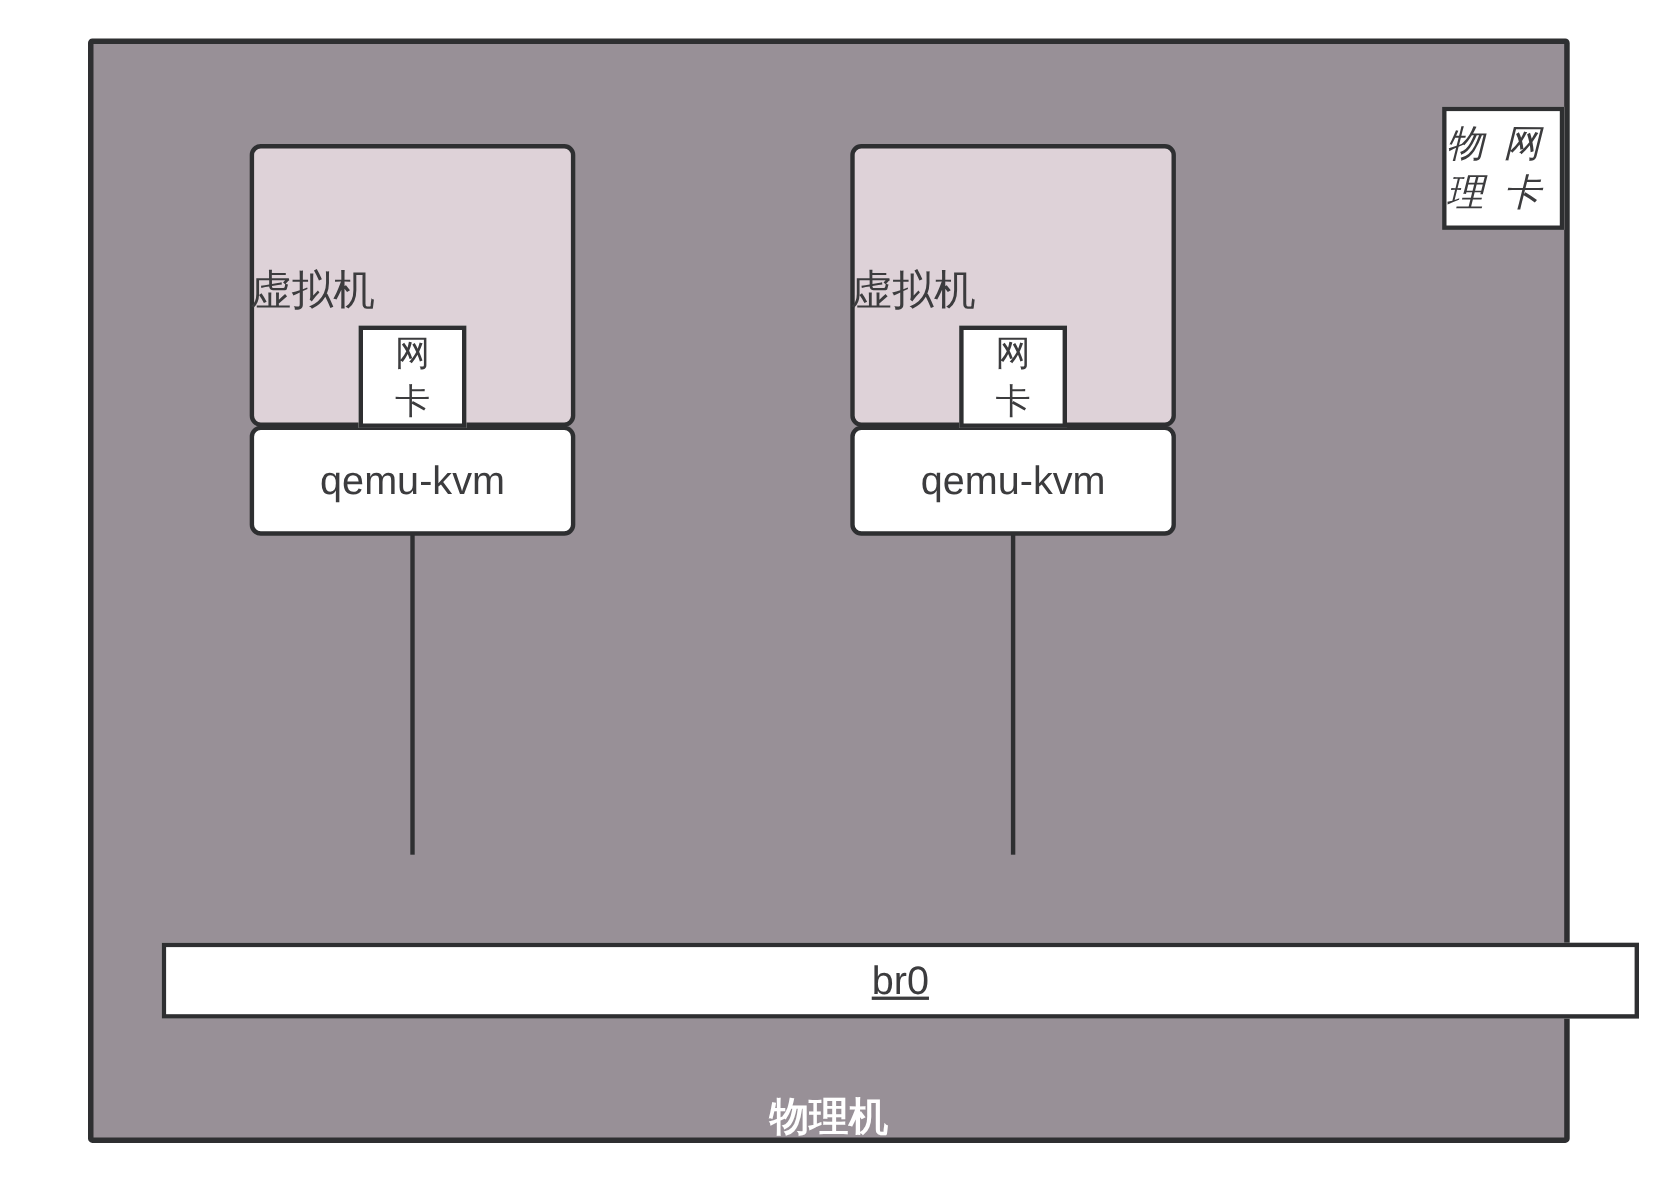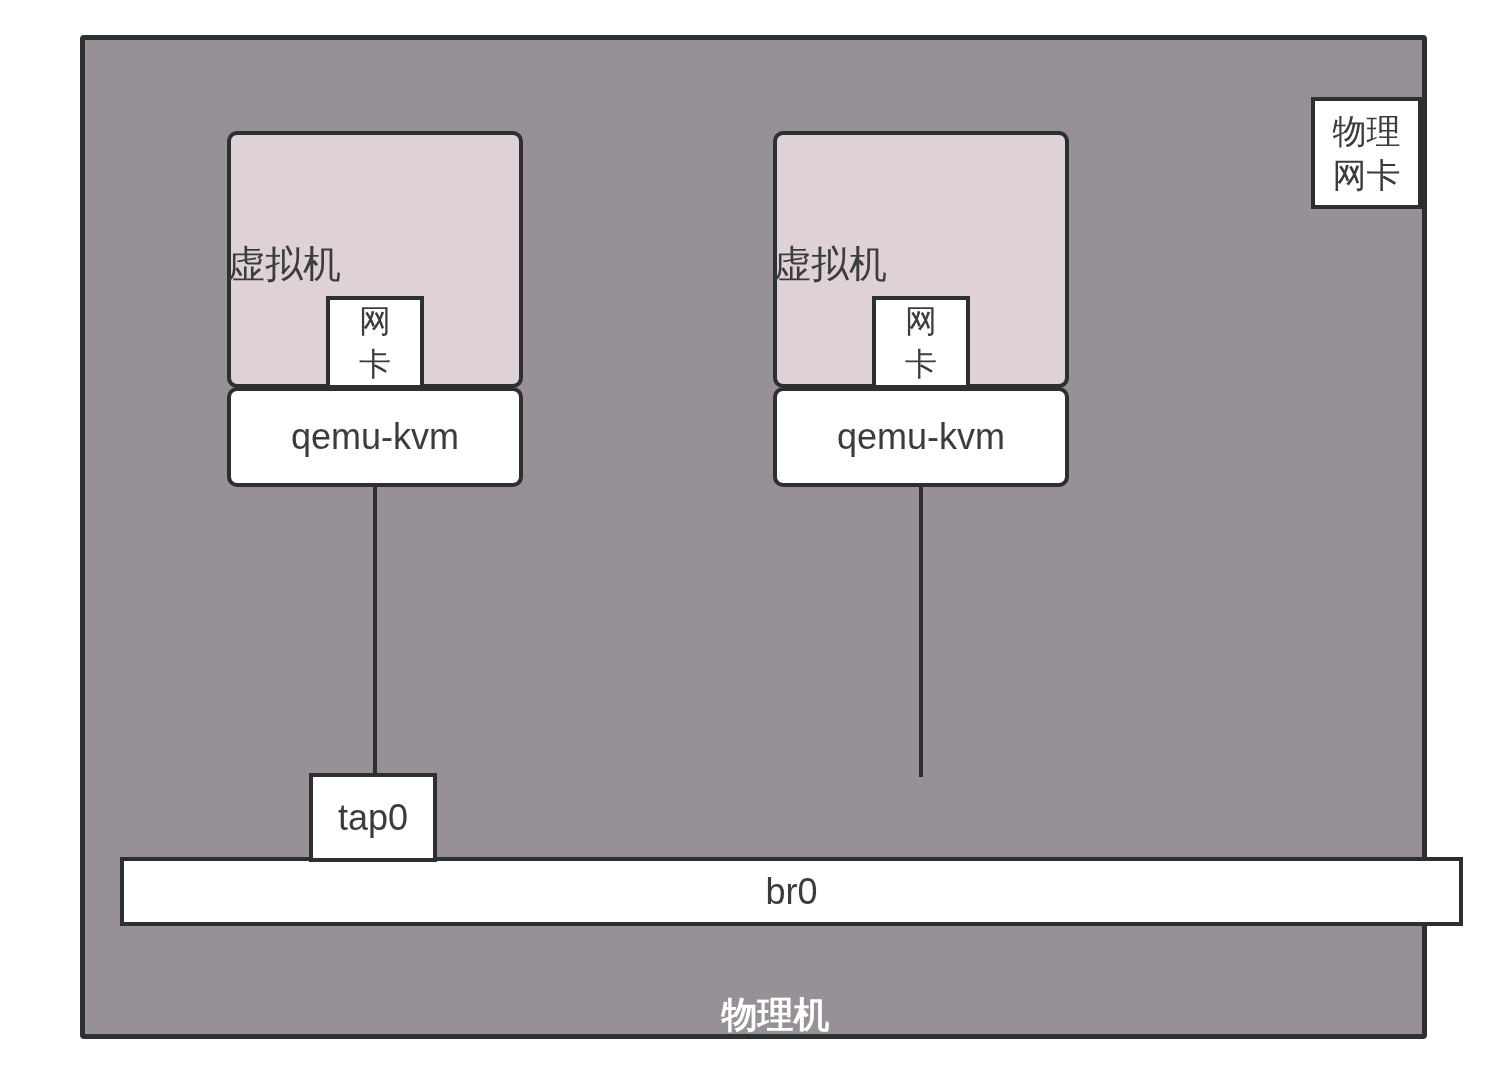--- a/index.html
+++ b/index.html
@@ -28,37 +28,37 @@
   .host-label {
     position: absolute;
     left: 80px; top: 995px;
     width: 1347px; height: 40px;
     text-align: center;
     font-size: 36px;
     font-weight: bold;
     line-height: 40px;
     color: var(--host-label-text, #ffffff);
     z-index: 4;
-    padding-left: 22px;
   }
   .pnic {
     position: absolute;
     left: 1311px; top: 97px;
     width: 111px; height: 112px;
     box-sizing: border-box;
     background: var(--box-bg, #ffffff);
     border: 4px solid var(--border, #2e2f31);
     display: flex;
-    flex-direction: column;
+    flex-direction: row;
     align-items: center;
     justify-content: center;
     font-size: 34px;
     line-height: 44px;
     color: var(--text, #3c3c3e);
     z-index: 3;
+    font-style: italic;
   }
   .vm-box {
     position: absolute;
     top: 131px;
     width: 296px; height: 257px;
     box-sizing: border-box;
     background: var(--vm-bg, #ded2d8);
     border: 4px solid var(--border, #2e2f31);
     border-radius: 10px;
     z-index: 1;
@@ -132,31 +132,32 @@
     align-items: center;
     justify-content: center;
     font-size: 36px;
     color: var(--text, #3c3c3e);
     z-index: 3;
   }
   .tap-box.left { left: 309px; width: 128px; }
   .tap-box.right { left: 864px; width: 112px; }
   .bridge-bar {
     position: absolute;
-    left: 120px; top: 857px;
+    left: 147px; top: 857px;
     width: 1343px; height: 69px;
     box-sizing: border-box;
     background: var(--box-bg, #ffffff);
     border: 4px solid var(--border, #2e2f31);
     display: flex;
     align-items: center;
     justify-content: center;
     font-size: 36px;
     color: var(--text, #3c3c3e);
     z-index: 2;
+    text-decoration: underline;
   }
 </style>
 </head>
 <body>
 
 <div class="stage">
 
   <div class="host"></div>
 
   <div class="pnic">
@@ -165,21 +166,20 @@
   </div>
 
   <div class="vm-box left"></div>
   <div class="vm-label left">虚拟机</div>
   <div class="qemu-box left">qemu-kvm</div>
   <div class="nic-box left">
     <span>网</span>
     <span>卡</span>
   </div>
   <div class="connector left"></div>
-  <div class="tap-box left">tap0</div>
 
   <div class="vm-box right"></div>
   <div class="vm-label right">虚拟机</div>
   <div class="qemu-box right">qemu-kvm</div>
   <div class="nic-box right">
     <span>网</span>
     <span>卡</span>
   </div>
   <div class="connector right"></div>
 

